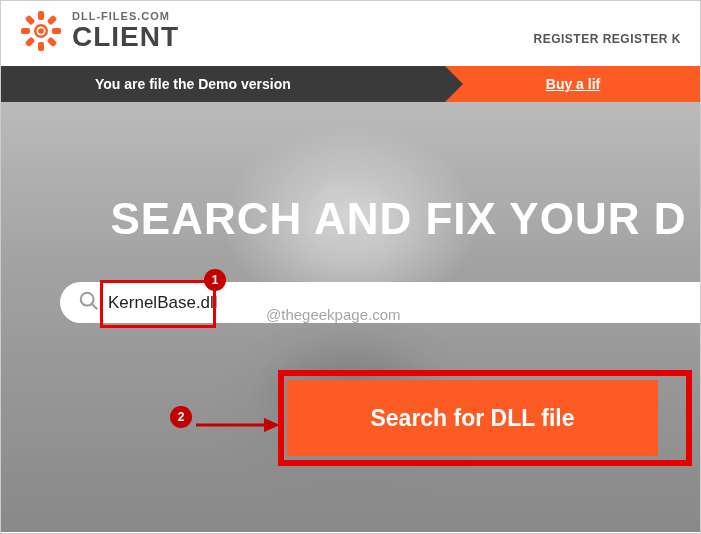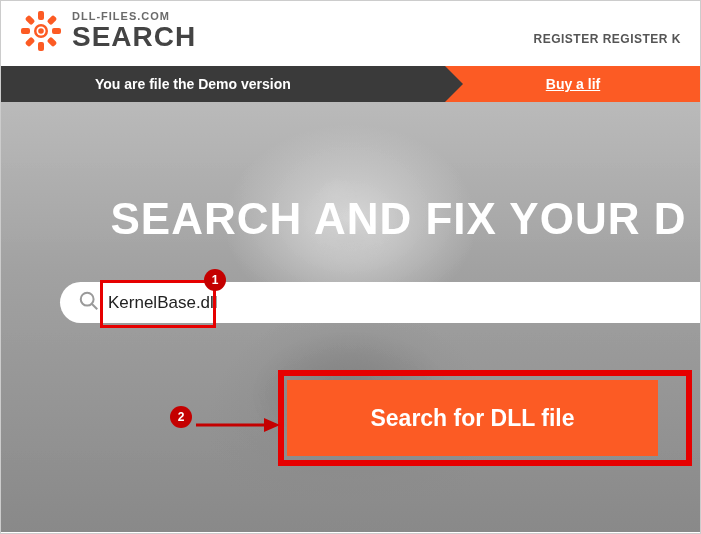--- a/index.html
+++ b/index.html
@@ -234,21 +234,21 @@
           <rect x="18" y="32" width="6" height="9" rx="2" transform="rotate(45 21 21)"></rect>
           <rect x="1" y="18" width="9" height="6" rx="2" transform="rotate(45 21 21)"></rect>
           <rect x="32" y="18" width="9" height="6" rx="2" transform="rotate(45 21 21)"></rect>
         </g>
         <circle cx="21" cy="21" r="4.5" fill="#fff"></circle>
         <circle cx="21" cy="21" r="2.8" fill="#fc5b24"></circle>
       </svg>
     </span>
     <div class="logo-text">
       <span class="logo-top">DLL-FILES.COM</span>
-      <span class="logo-bottom">SEARCH</span>
+      <span class="logo-bottom">CLIENT</span>
     </div>
   </div>
   <div class="register-link">REGISTER REGISTER K</div>
 </div>
 
 <div class="demo-bar">
   <div class="demo-left">You are file the Demo version</div>
   <div class="demo-right">Buy a lif</div>
 </div>
 
@@ -275,15 +275,16 @@
   <div class="anno-box-2"></div>
   <div class="badge badge-2">2</div>
 
   <span class="arrow">
     <svg width="86" height="18" viewBox="0 0 86 18">
       <line x1="2" y1="9" x2="72" y2="9" stroke="#c40000" stroke-width="3"></line>
       <polygon points="70,2 86,9 70,16" fill="#c40000"></polygon>
     </svg>
   </span>
 
+  <div class="watermark">@thegeekpage.com</div>
 </div>
 
 <div class="frame-border"></div>
 
 </body></html>

